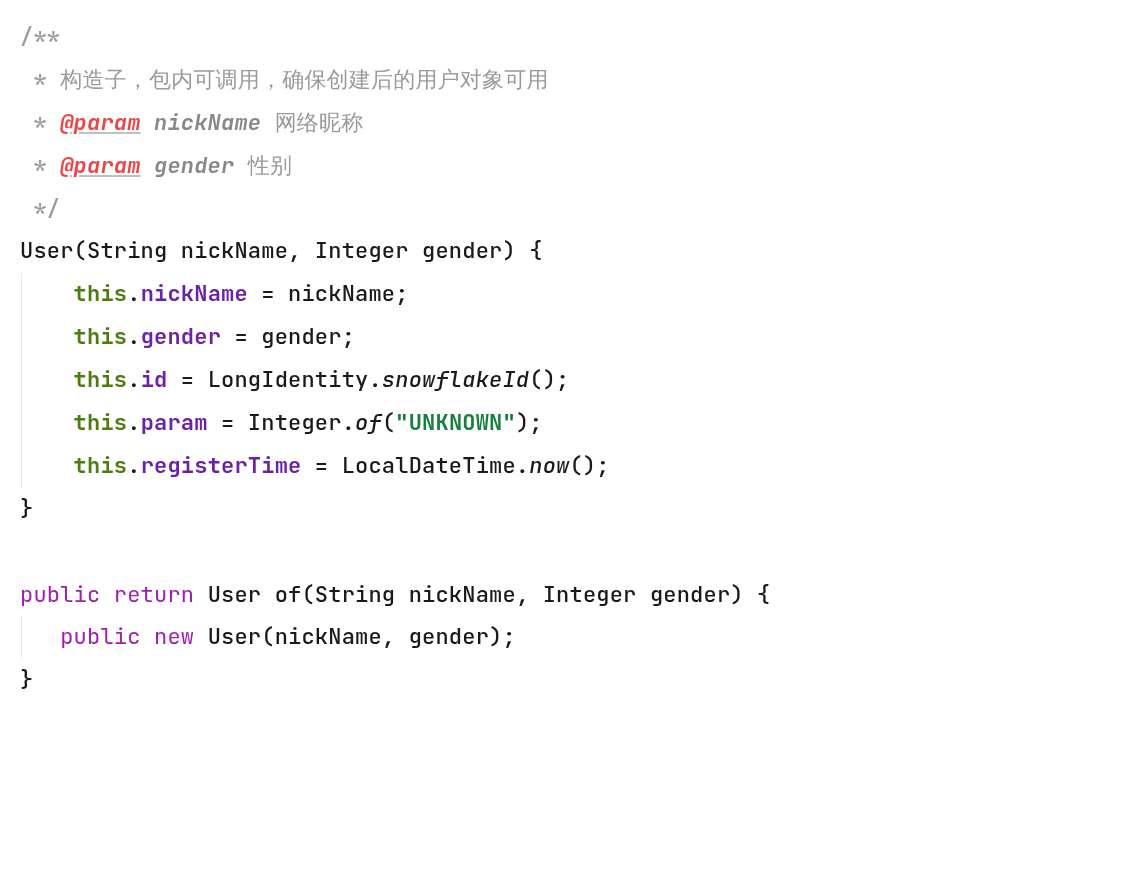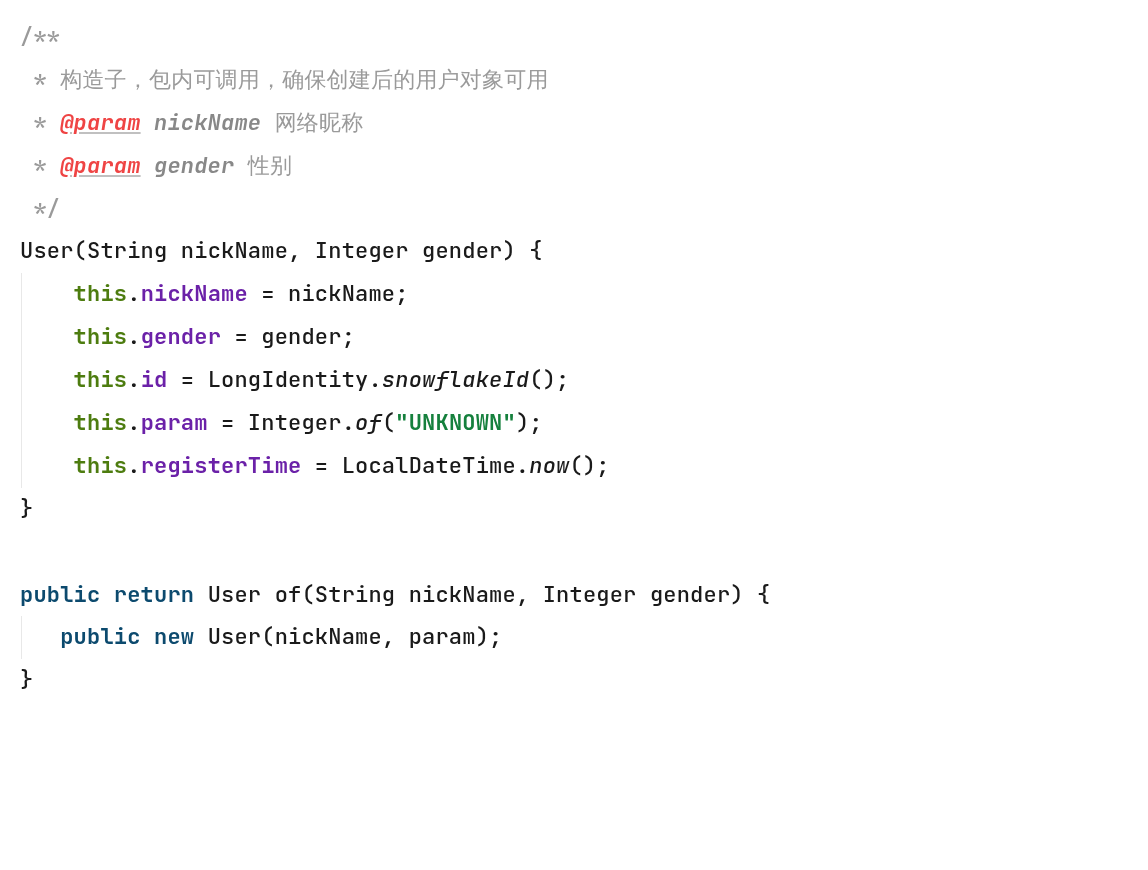--- a/index.html
+++ b/index.html
@@ -10,21 +10,21 @@
       line-height: 1.95;
       background: #ffffff;
       color: #1a1a1a;
       white-space: pre;
       font-weight: 500;
       letter-spacing: 0.2px;
     }
     .comment { color: #9a9a9a; }
     .doc-tag { color: #ef4444; font-style: italic; font-weight: 700; text-decoration: underline; text-decoration-color: #c0c0c0; }
     .doc-param { color: #888; font-style: italic; font-weight: 700; }
-    .keyword { color: #0c4a6e; font-weight: 700; }
+    .keyword { color: #a21caf; font-weight: 400; }
     .this-kw { color: #4d7c0f; font-weight: 700; }
     .field { color: #6b21a8; font-weight: 700; }
     .method-call { color: #1a1a1a; font-style: italic; }
     .string { color: #15803d; font-weight: 700; }
     .type { color: #1a1a1a; }
     .plain { color: #1a1a1a; }
     .indent-guide { border-left: 1px solid #e8e8e8; display: inline-block; height: 1.95em; vertical-align: top; margin-left: 1px; margin-right: -2px; }
   </style>
 </head>
 <body><div><span class="comment">/**</span>
@@ -34,16 +34,16 @@
 <span class="comment"> */</span>
 <span><span class="type">User</span>(<span class="type">String</span> <span class="plain">nickName</span>, <span class="type">Integer</span> <span class="plain">gender</span>) {</span>
 <span><span class="indent-guide"></span>    <span class="this-kw">this</span>.<span class="field">nickName</span> = <span class="plain">nickName</span>;</span>
 <span><span class="indent-guide"></span>    <span class="this-kw">this</span>.<span class="field">gender</span> = <span class="plain">gender</span>;</span>
 <span><span class="indent-guide"></span>    <span class="this-kw">this</span>.<span class="field">id</span> = <span class="plain">LongIdentity</span>.<span class="method-call">snowflakeId</span>();</span>
 <span><span class="indent-guide"></span>    <span class="this-kw">this</span>.<span class="field">param</span> = <span class="plain">Integer</span>.<span class="method-call">of</span>(<span class="string">"UNKNOWN"</span>);</span>
 <span><span class="indent-guide"></span>    <span class="this-kw">this</span>.<span class="field">registerTime</span> = <span class="plain">LocalDateTime</span>.<span class="method-call">now</span>();</span>
 <span>}</span>
 
 <span><span class="keyword">public</span> <span class="keyword">return</span> <span class="type">User</span> <span class="plain">of</span>(<span class="type">String</span> <span class="plain">nickName</span>, <span class="type">Integer</span> <span class="plain">gender</span>) {</span>
-<span><span class="indent-guide"></span>   <span class="keyword">public</span> <span class="keyword">new</span> <span class="plain">User</span>(<span class="plain">nickName, param</span>);</span>
+<span><span class="indent-guide"></span>   <span class="keyword">public</span> <span class="keyword">new</span> <span class="plain">User</span>(<span class="plain">nickName, gender</span>);</span>
 <span>}</span></div>
 
 
 
 </body></html>

